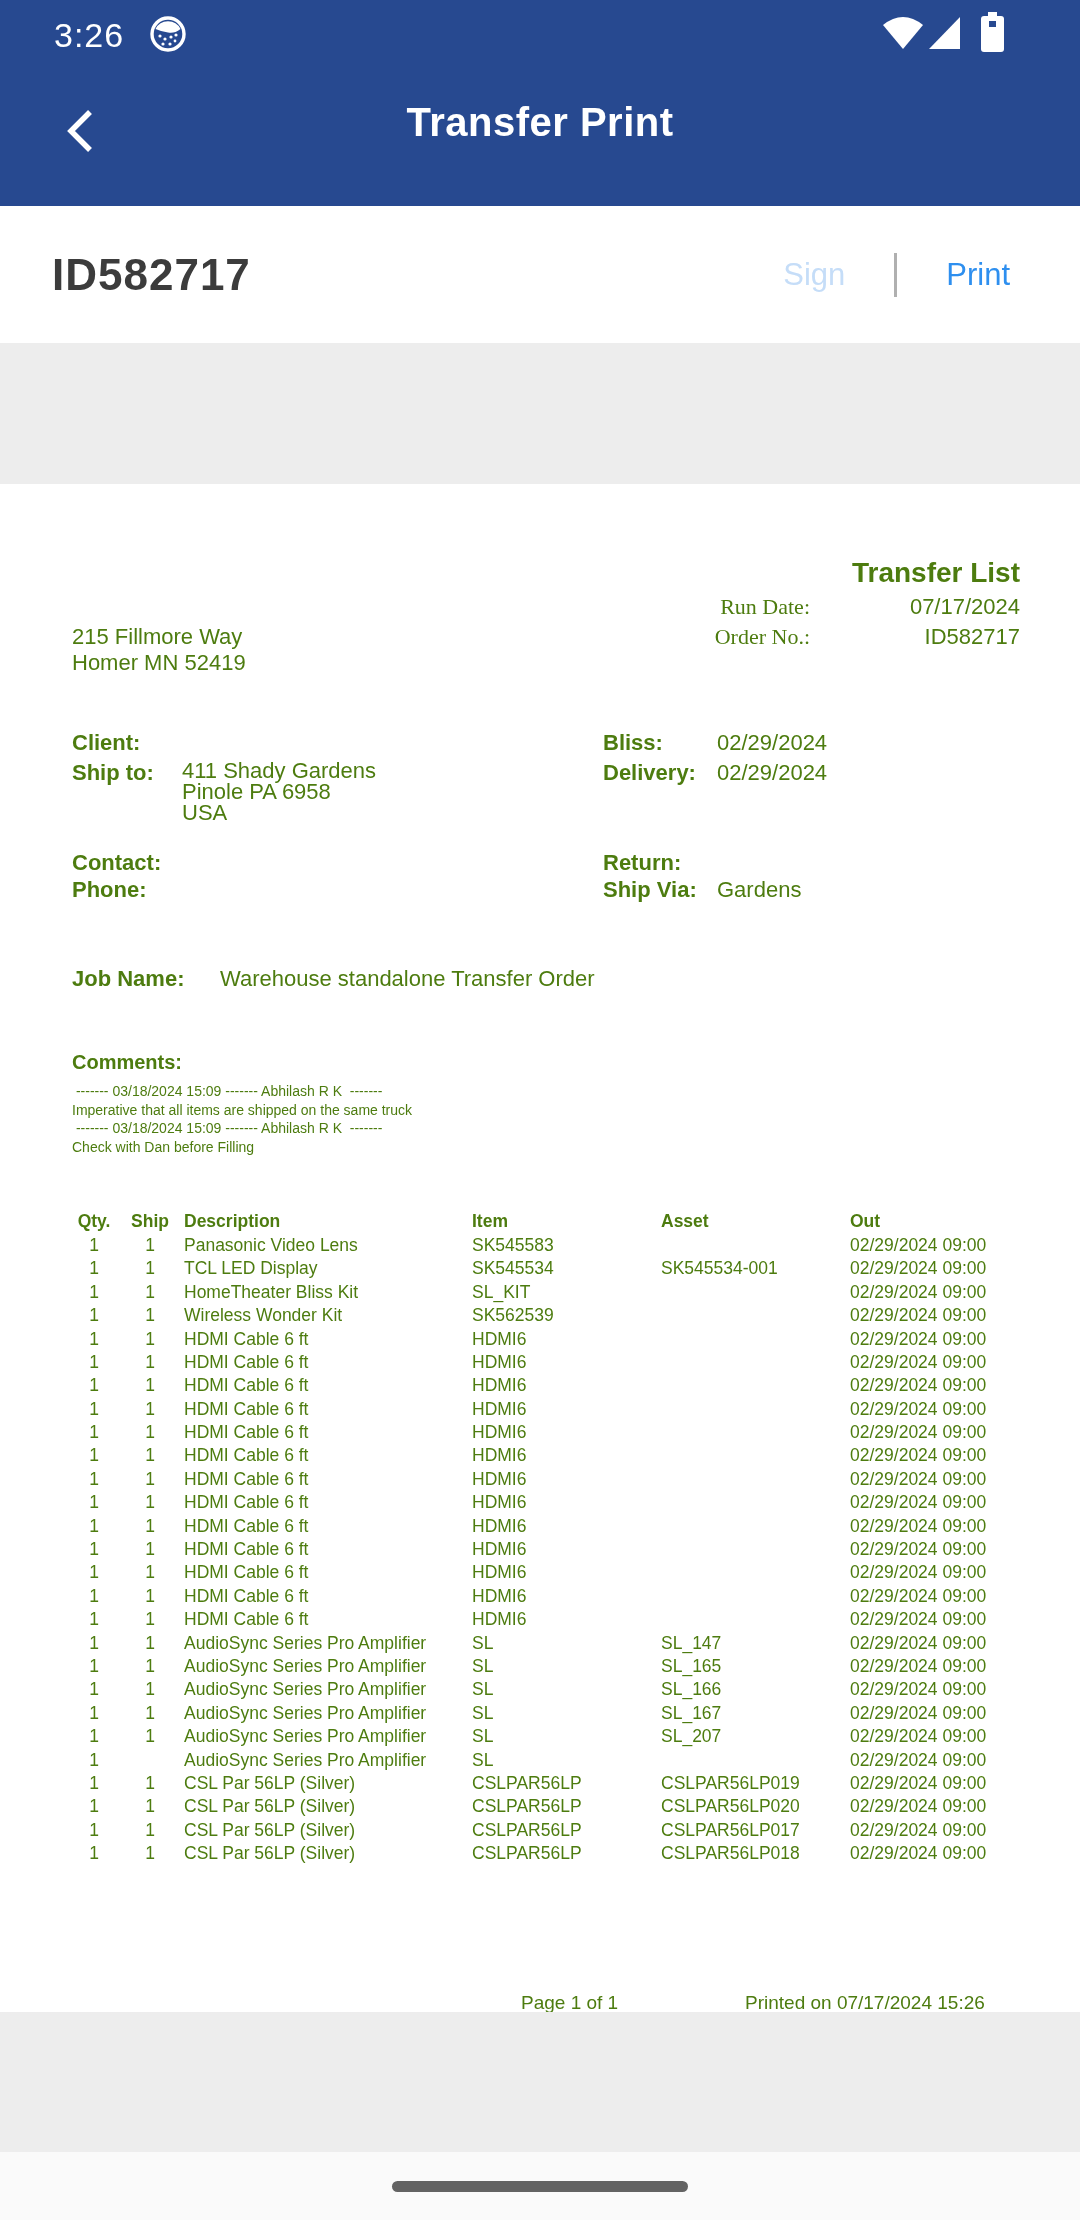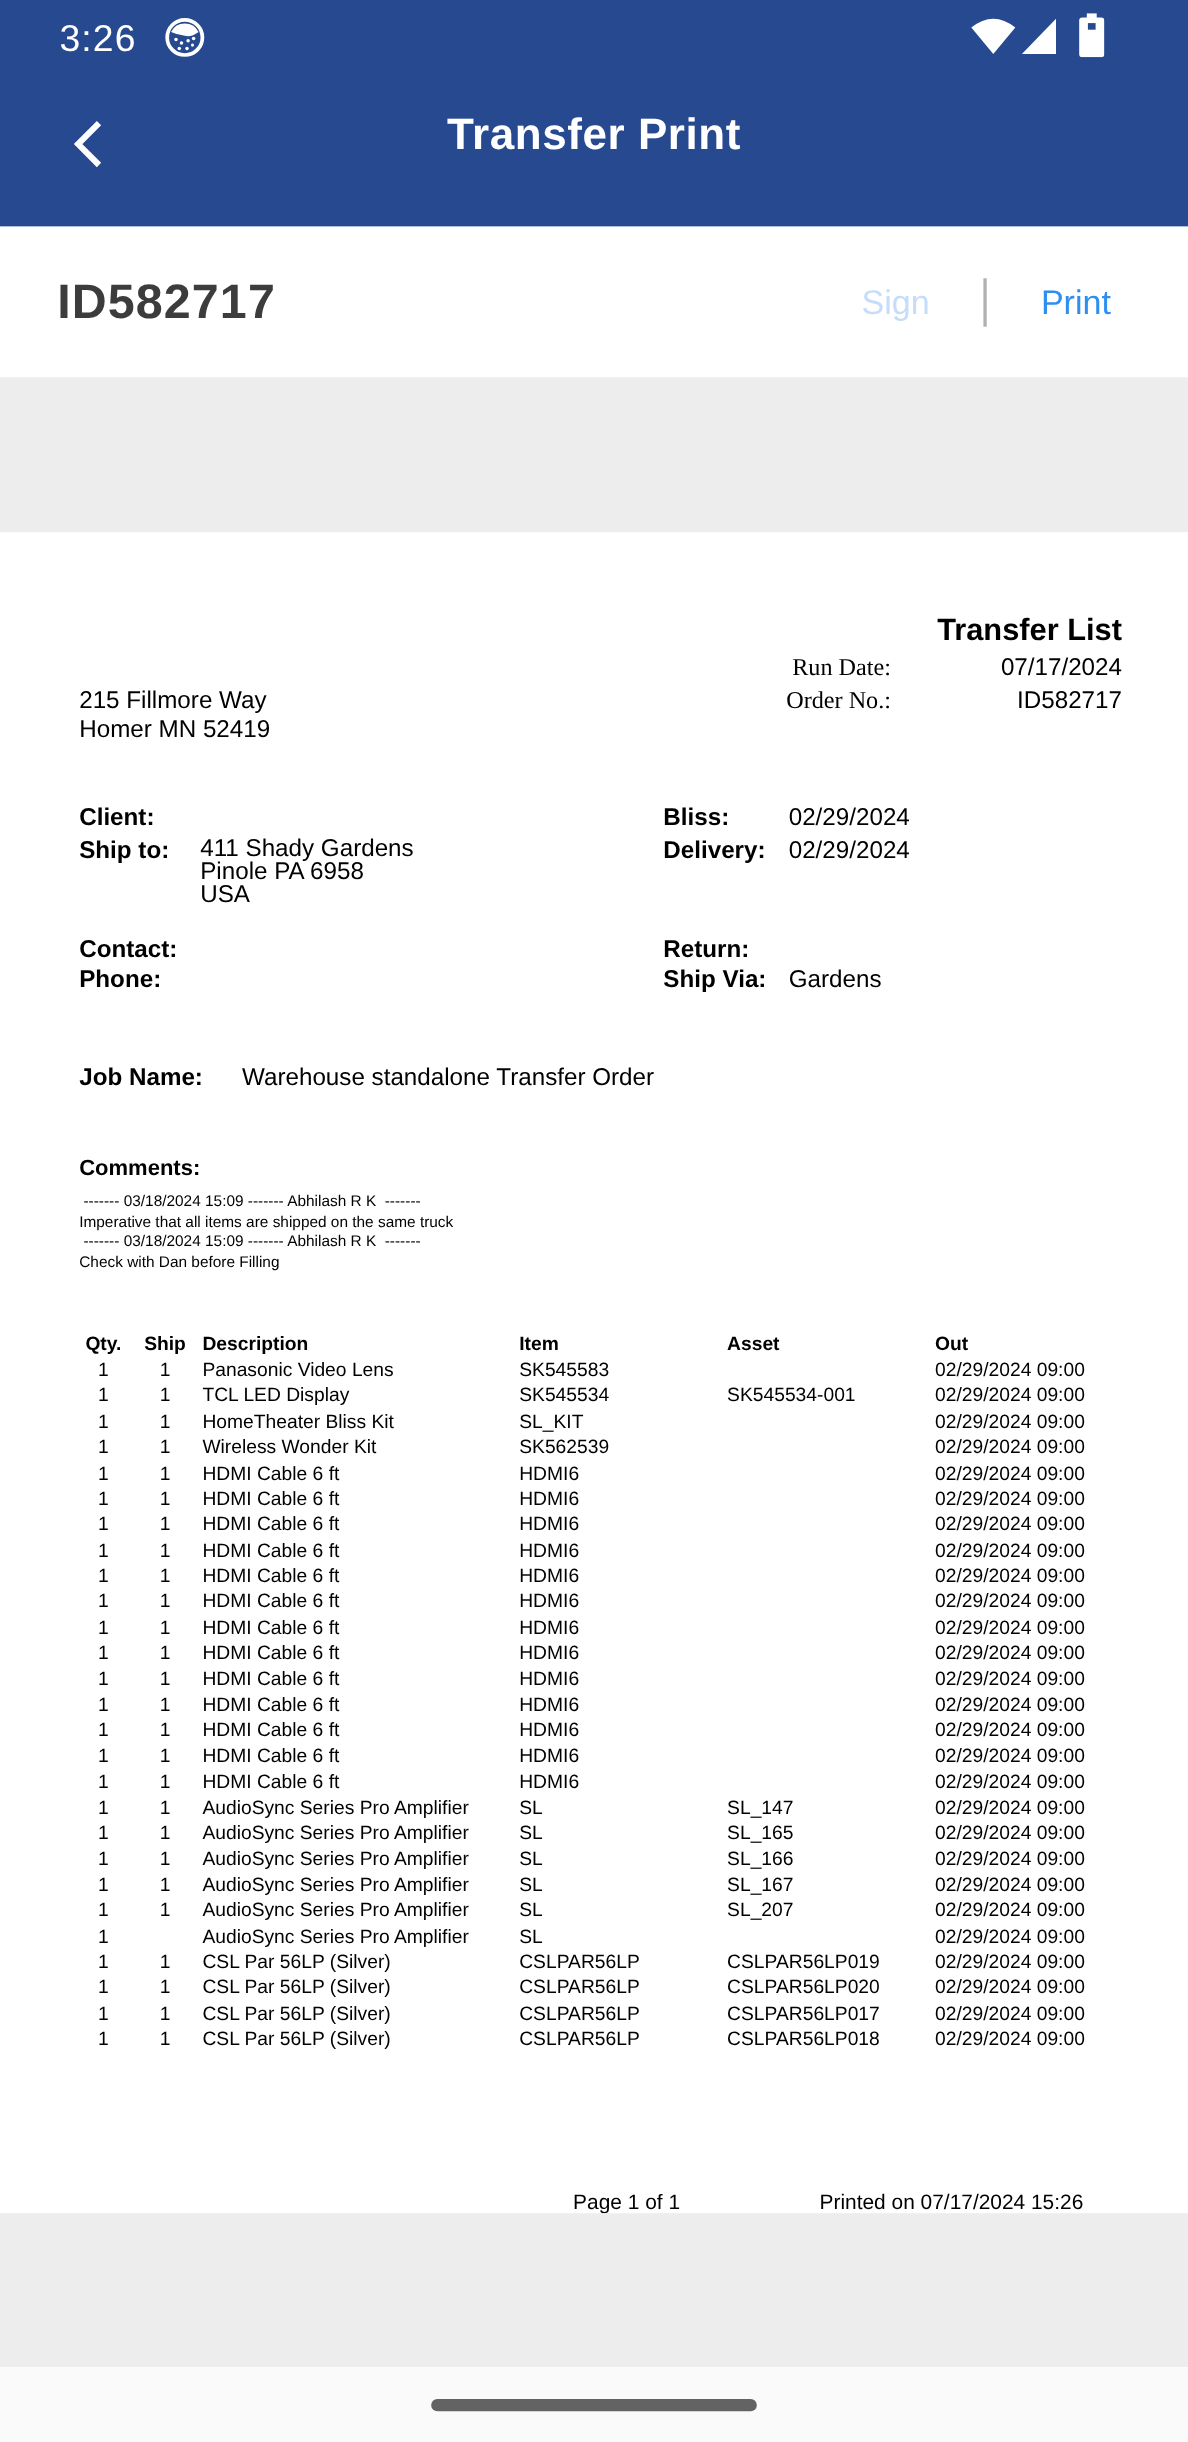--- a/index.html
+++ b/index.html
@@ -33,21 +33,21 @@
   .print { color:var(--print-blue,#2E8FEF); }
   .vdiv { width:3px; height:44px; background:#B0B0B0; }
 
   
   .gap { position:absolute; left:0; width:100%; background:var(--page-gray,#EDEDED); }
   .gap-top { top:343px; height:141px; }
   .gap-bottom { top:2012px; height:140px; }
 
   
   .page { position:absolute; top:484px; left:0; width:1080px; height:1528px; background:#fff;
-          color:#000000; font-size:22px; }
+          color:#4d7c0f; font-size:22px; }
   .page .abs { position:absolute; white-space:nowrap; }
   .b { font-weight:bold; }
   .doc-title { position:absolute; top:73px; right:60px; font-size:28px; font-weight:bold; }
   .meta-row { position:absolute; left:400px; right:60px; display:flex; }
   .meta-row .ml { flex:1; text-align:right;font-family:Liberation Serif, serif; }
   .meta-row .mv { width:210px; text-align:right; }
   .from-addr { position:absolute; left:72px; top:140px; line-height:26px; }
   .shipto-addr { position:absolute; left:182px; top:276px; line-height:21px; }
   .comments { position:absolute; left:72px; top:567px; }
   .comments .clabel { font-size:20px; font-weight:bold; }

